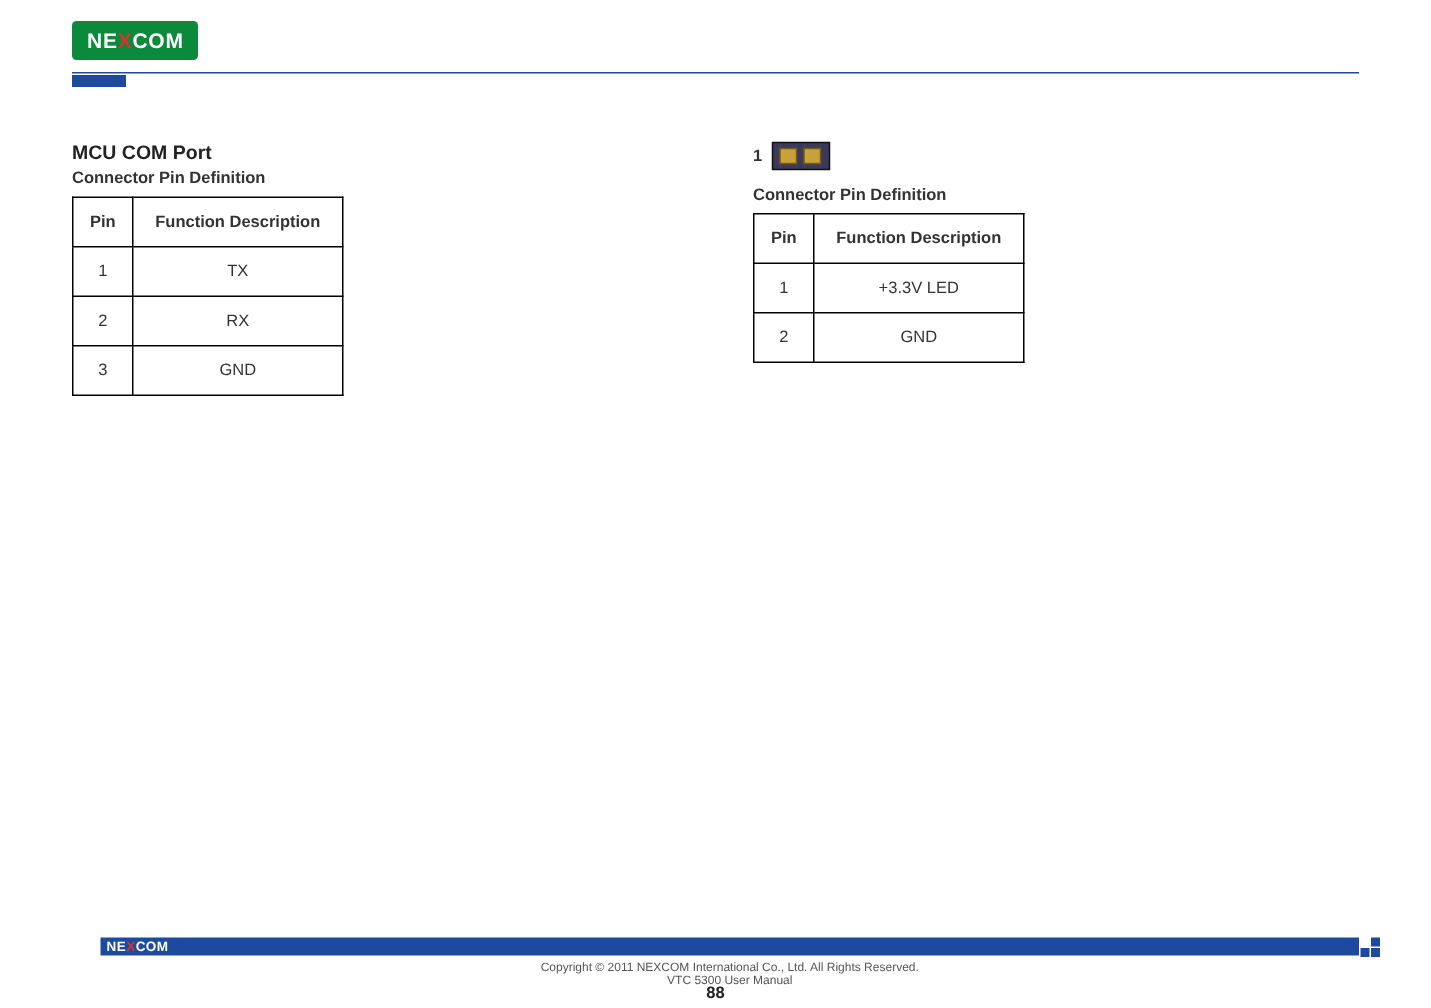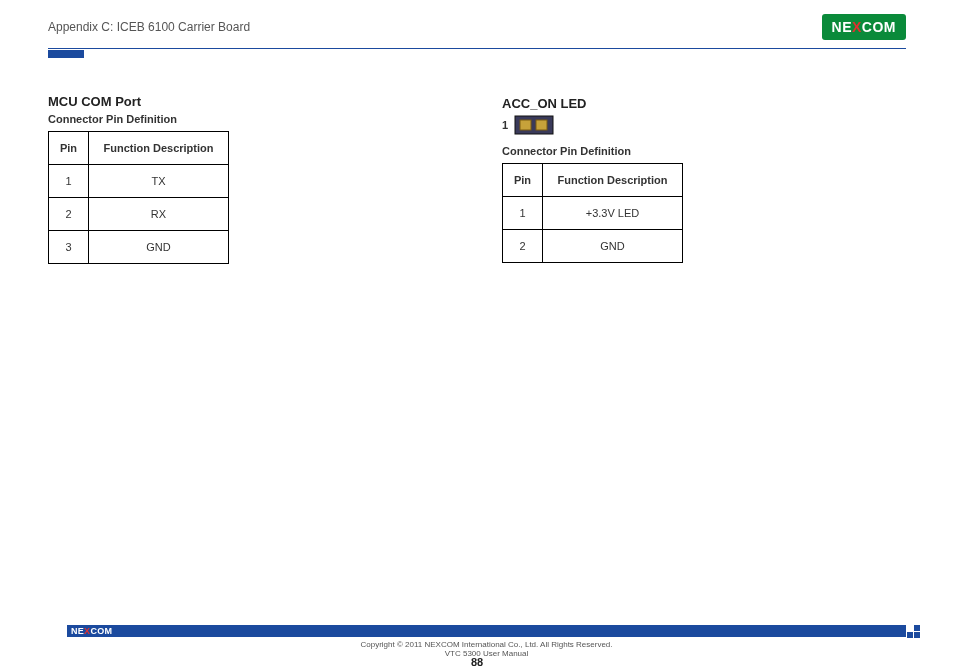--- a/index.html
+++ b/index.html
@@ -35,21 +35,20 @@
       align-items: center;
     }
     .logo-top .x { color: #e03030; }
     .header-rule-wrap { margin: 8px 48px 0 48px; }
     .rule-top { height:1px; background:#1b4a9e; }
     .rule-left-block { width:36px; height:8px; background:#1b4a9e; margin-top:1px;}
     .content {
       display: flex;
       padding: 36px 48px 0 48px;
       gap: 50px;
-      align-items: center;
     }
     .col { flex: 1; }
     .section-title {
       font-weight: bold;
       font-size: 13px;
       color: #222;
       margin-bottom: 4px;
     }
     .section-sub {
       font-size: 13px;
@@ -135,21 +134,20 @@
       bottom: 4px;
       font-weight: bold;
       font-size: 11px;
       color: #222;
     }
   </style>
 </head>
 <body>
 
 <div class="page-header">
-  <div class="header-text">Appendix C: ICEB 6100 Carrier Board</div>
   <div class="logo-top">
     <span>NE</span>
       <span class="x">X</span>
       <span>COM</span>
   </div>
 </div>
 
 <div class="header-rule-wrap">
   <div class="rule-top"></div>
   <div class="rule-left-block"></div>
@@ -177,21 +175,20 @@
         </tr>
         <tr>
           <td>3</td>
           <td>GND</td>
         </tr>
       </tbody>
     </table>
   </div>
 
   <div class="col">
-    <div class="section-title">ACC_ON LED</div>
 
     <div class="connector-svg-wrap">
       <span class="connector-label">1</span>
       <svg width="40" height="20">
         <rect x="1" y="1" width="38" height="18" fill="#3a3a5a" stroke="#111" stroke-width="1"></rect>
         <rect x="6" y="5" width="11" height="10" fill="#c7a23a" stroke="#7a5a10" stroke-width="1"></rect>
         <rect x="22" y="5" width="11" height="10" fill="#c7a23a" stroke="#7a5a10" stroke-width="1"></rect>
       </svg>
     </div>
 

